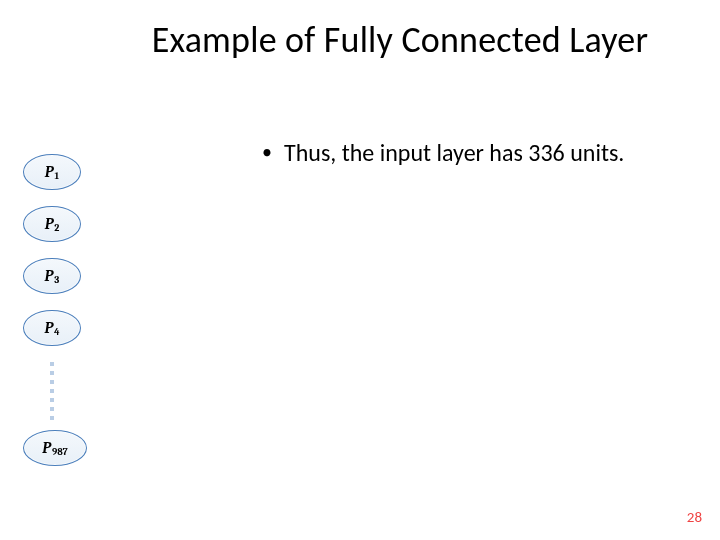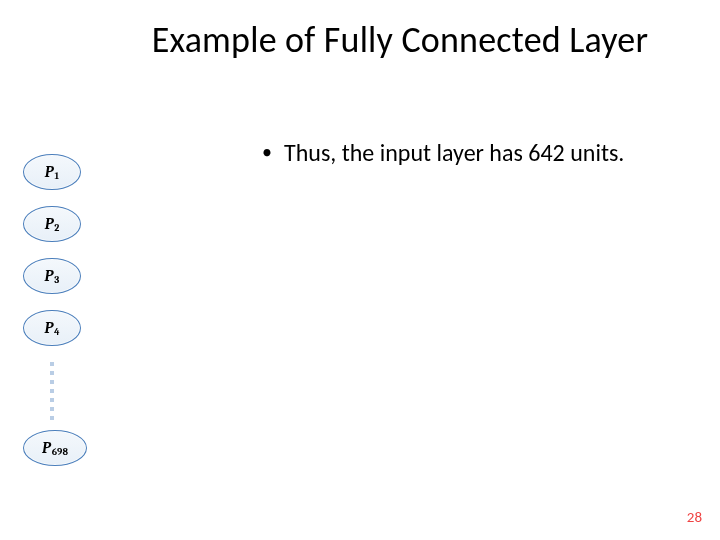--- a/index.html
+++ b/index.html
@@ -97,21 +97,21 @@
 </style>
 </head>
 <body>
 
 <div class="slide">
 
   <div class="title">Example of Fully Connected Layer</div>
 
   <div class="bullet-row">
     <span class="bullet-dot">•</span>
-    <span>Thus, the input layer has 642 units.</span>
+    <span>Thus, the input layer has 336 units.</span>
   </div>
 
   <div class="nodes">
     <div class="node">
       <span>P</span>
         <span class="sub">1</span>
     </div>
     <div class="node">
       <span>P</span>
         <span class="sub">2</span>
@@ -128,19 +128,19 @@
       <div class="sq"></div>
       <div class="sq"></div>
       <div class="sq"></div>
       <div class="sq"></div>
       <div class="sq"></div>
       <div class="sq"></div>
       <div class="sq"></div>
     </div>
     <div class="node last">
       <span>P</span>
-        <span class="sub">698</span>
+        <span class="sub">987</span>
     </div>
   </div>
 
   <div class="page-num">28</div>
 
 </div>
 
 </body></html>

